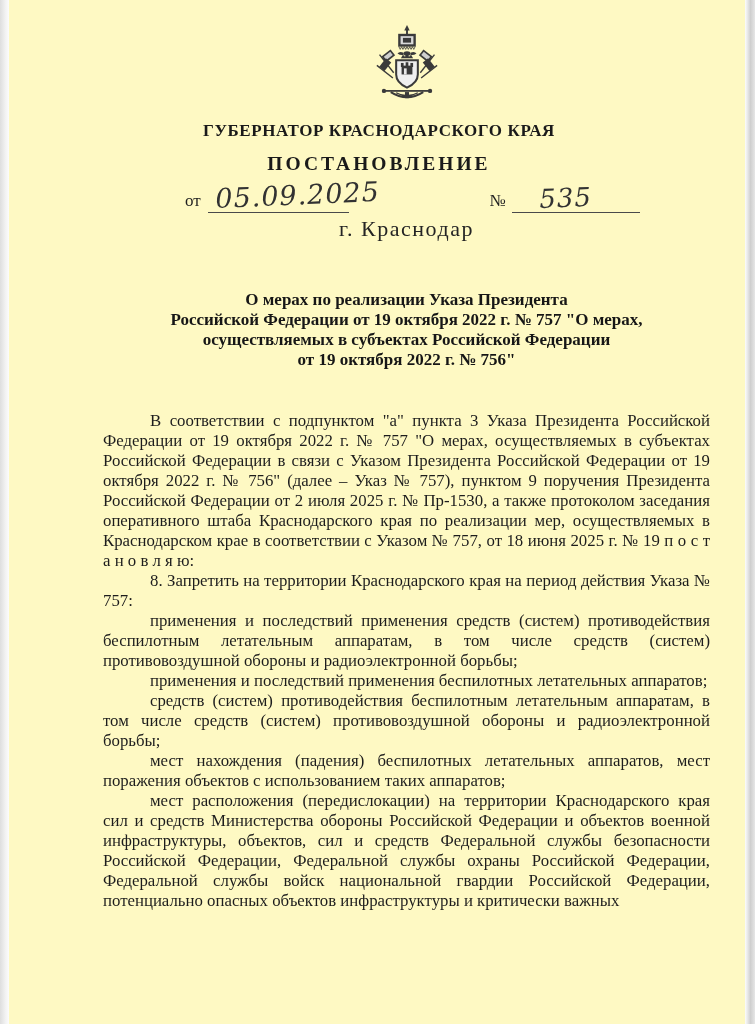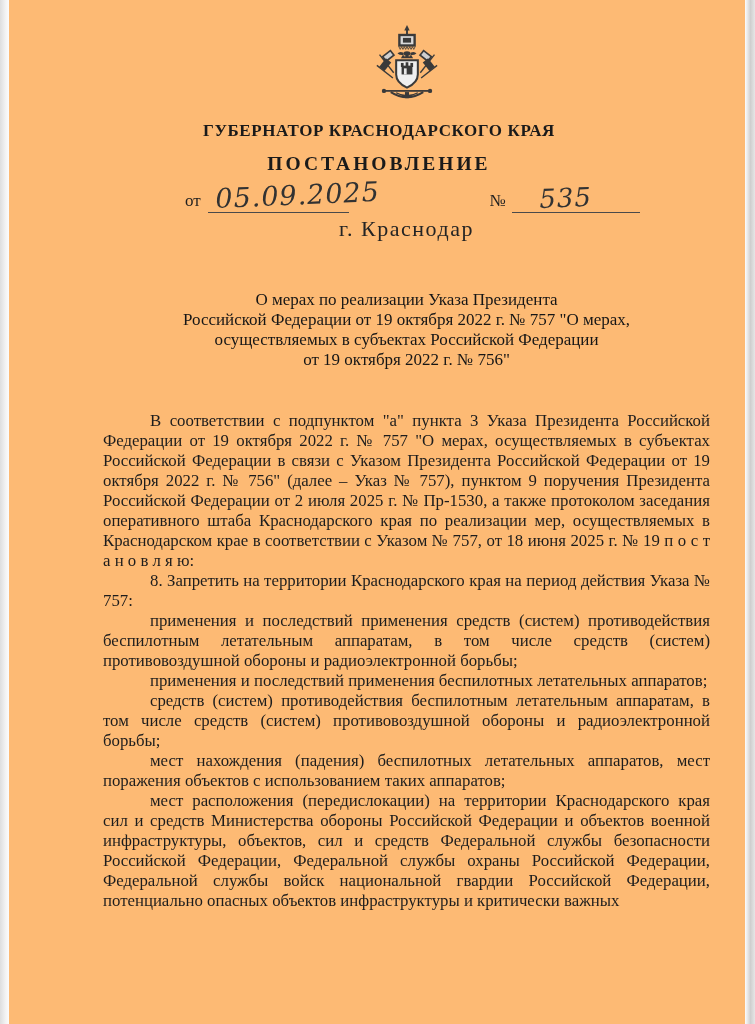--- a/index.html
+++ b/index.html
@@ -5,21 +5,21 @@
   html, body { margin: 0; padding: 0; }
   body {
     width: 755px; height: 1024px;
     background: #ffffff;
     overflow: hidden;
     font-family: "Liberation Serif", serif;
   }
   .page {
     position: relative;
     width: 755px; height: 1024px;
-    background: #fdba74;
+    background: #fef9c3;
     color: #1f1f1f;
     overflow: hidden;
   }
   .edge-left {
     position: absolute; left: 0; top: 0; bottom: 0; width: 9px;
     background: linear-gradient(to right, #dedede, #f2f2f2 60%, #fcfcfc);
   }
   .edge-right {
     position: absolute; right: 0; top: 0; bottom: 0; width: 10px;
     background: linear-gradient(to right, #fcfcfc, #ededed 20%, #cfcfcf 55%, #e6e6e6);
@@ -88,21 +88,21 @@
     margin-top: 5px;
     text-align: center;
     font-size: 22px;
     line-height: 20px;
     letter-spacing: 1.5px;
     color: #242424;
   }
   .doc-title {
     margin-top: 51px;
     text-align: center;
-    font-weight: normal;
+    font-weight: bold;
     font-size: 17px;
     line-height: 20px;
     color: #161616;
   }
   .body-text {
     margin-top: 41px;
     font-size: 16.8px;
     line-height: 20px;
     color: #1d1d1d;
   }

